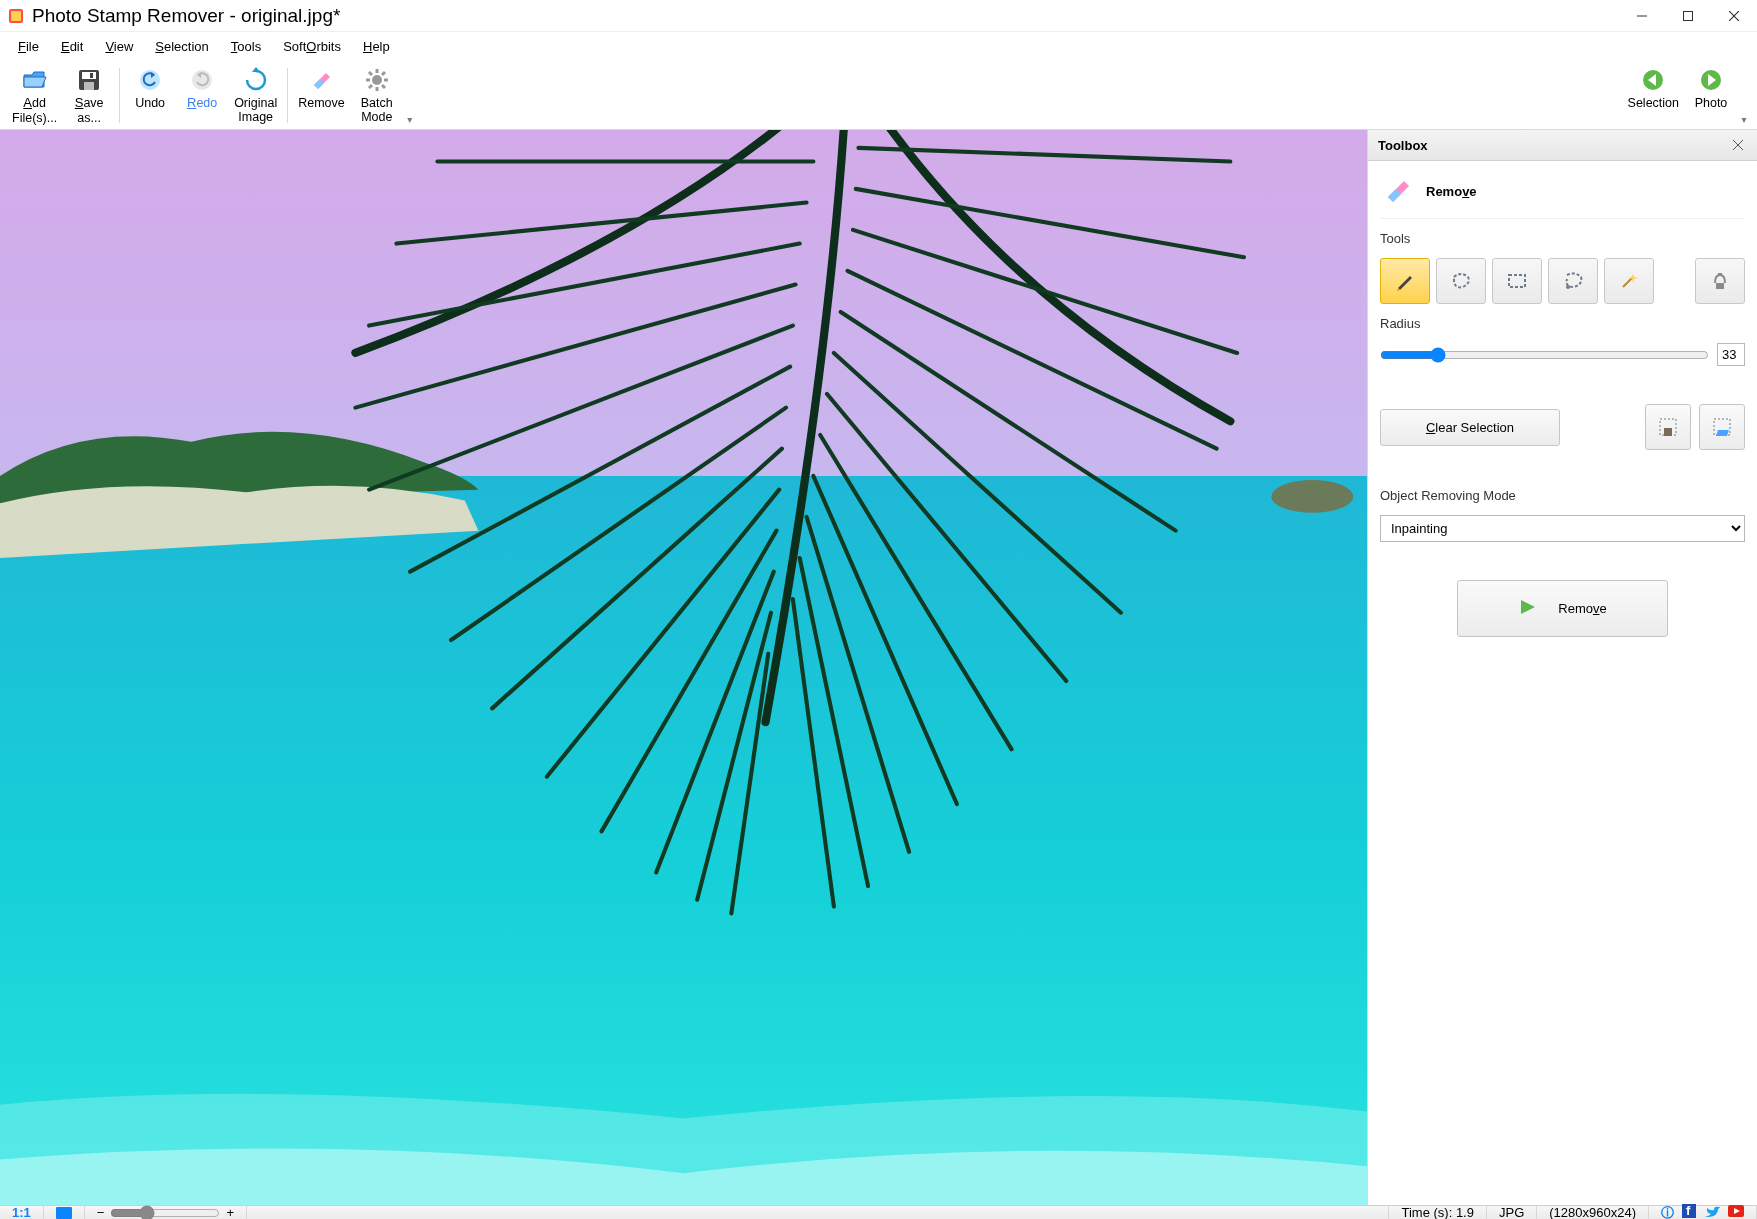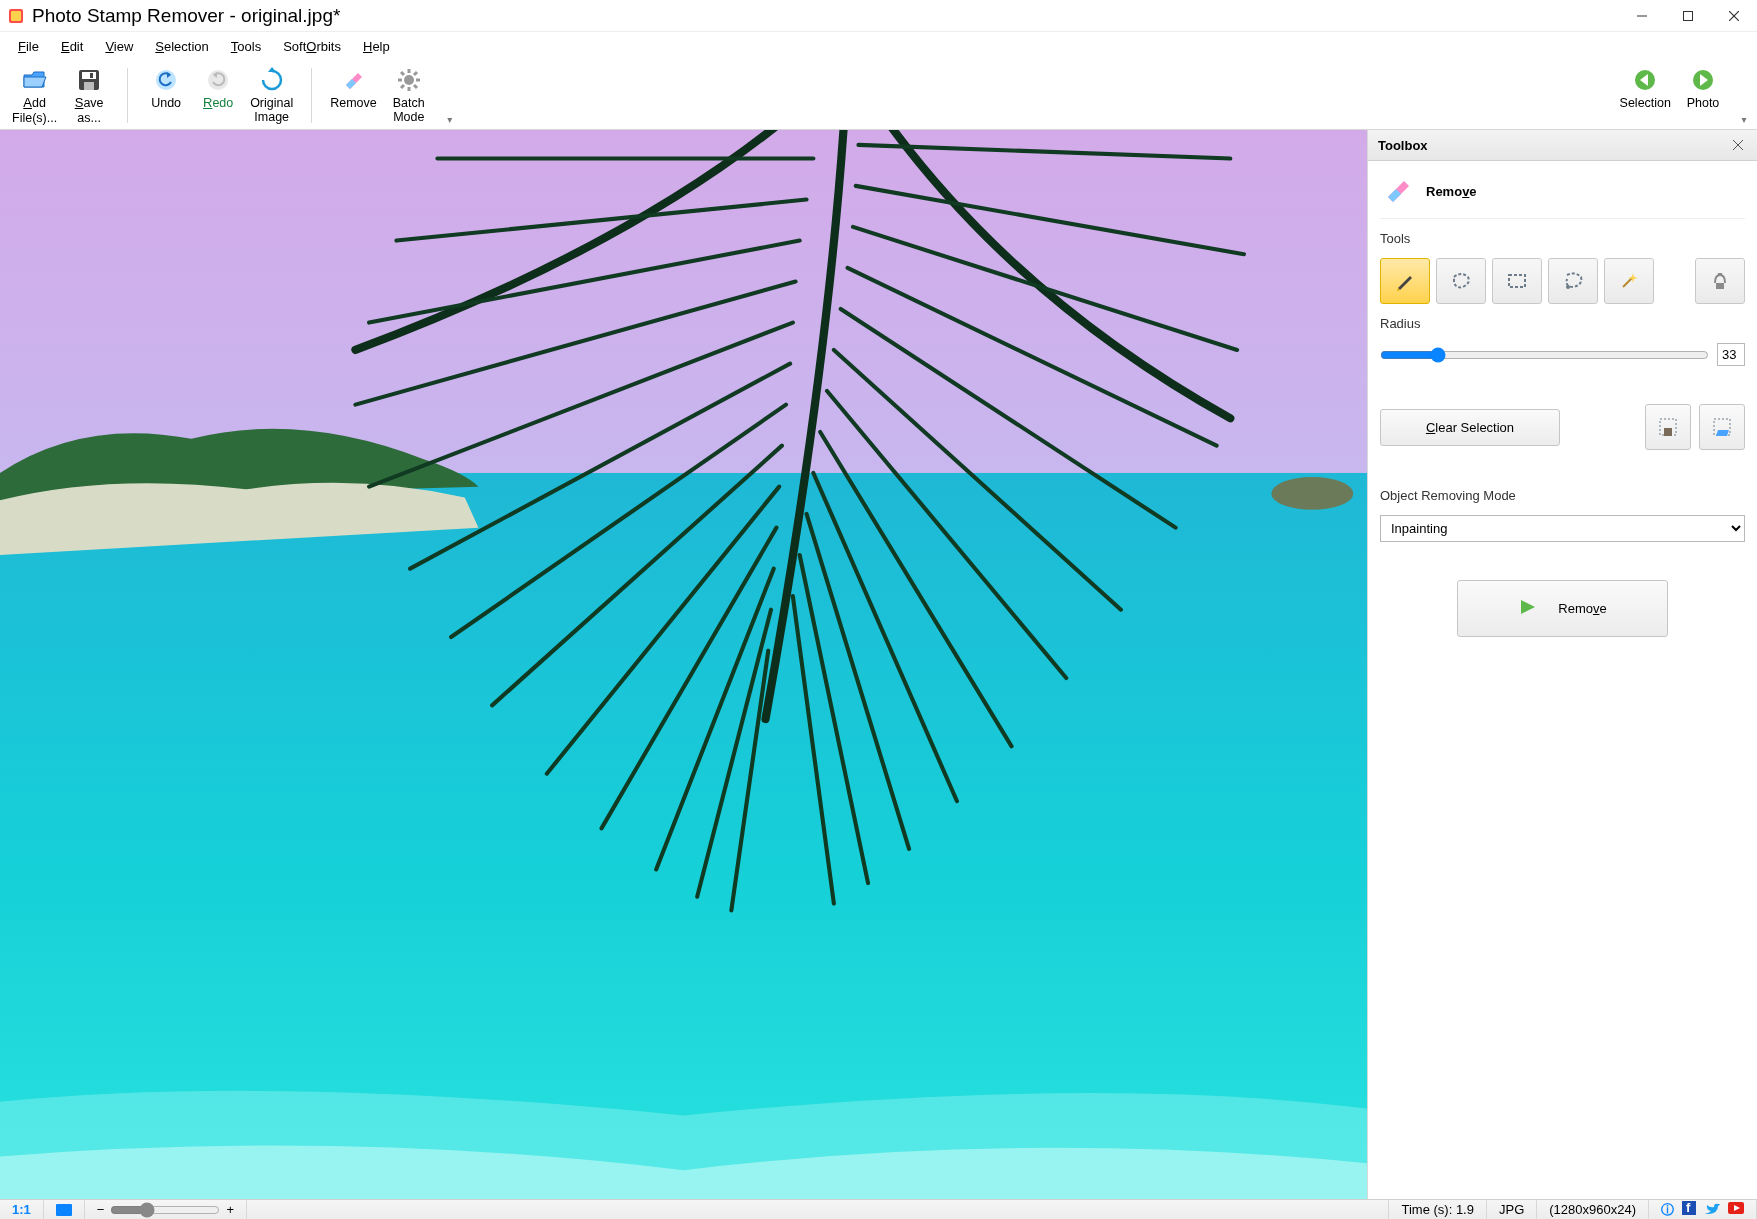--- a/index.html
+++ b/index.html
@@ -9,27 +9,27 @@
 .titlebar { height: 32px; display: flex; align-items: center; padding: 0 0 0 8px; background: #fff; border-bottom: 1px solid #eee; }
 .titlebar .app-icon { width: 16px; height: 16px; margin-right: 8px; }
 .titlebar .title { flex: 1; font-size: 19px; }
 .titlebar .win-btn { width: 46px; height: 32px; display: flex; align-items: center; justify-content: center; }
 
 
 .menubar { height: 28px; display: flex; align-items: center; padding: 0 8px; gap: 2px; }
 .menubar .menu-item { padding: 4px 10px; cursor: default; }
 
 
-.toolbar { display: flex; align-items: flex-start; padding: 4px 6px 2px 6px; border-bottom: 1px solid #d8d8d8; gap: 8px; }
+.toolbar { display: flex; align-items: flex-start; padding: 4px 6px 2px 6px; border-bottom: 1px solid #d8d8d8; gap: 0; }
 .toolbar .group { display: flex; align-items: flex-start; }
 .toolbar .sep { width: 1px; background: #d8d8d8; align-self: stretch; margin: 4px 4px; }
 .toolbar .tb-btn { display: flex; flex-direction: column; align-items: center; justify-content: flex-start; min-width: 52px; padding: 2px 6px; cursor: default; }
 .toolbar .tb-btn .ico { width: 28px; height: 28px; display: flex; align-items: center; justify-content: center; }
 .toolbar .tb-btn .lbl { text-align: center; line-height: 1.15; margin-top: 2px; font-size: 12.5px; }
-.toolbar .tb-btn.disabled { color: #15803d; justify-content: center; }
+.toolbar .tb-btn.disabled { color: #3b82f6; justify-content: center; }
 .toolbar .spacer { flex: 1; }
 .toolbar .overflow { width: 14px; align-self: flex-end; padding-bottom: 2px; color: #7a7a7a; font-size: 10px; display:flex; align-items:flex-end; justify-content:center; }
 
 
 .main { flex: 1; display: flex; min-height: 0; }
 .canvas { flex: 1; background: #fff; position: relative; overflow: hidden; }
 .canvas svg { width: 100%; height: 100%; display: block; }
 
 
 .panel { width: 390px; border-left: 1px solid #d8d8d8; display: flex; flex-direction: column; background: #b91c1c; }
@@ -48,21 +48,21 @@
 .radius-row input[type=range] { flex:1; accent-color:#0a84ff; }
 .radius-row input[type=text] { width: 28px; border:1px solid #b8b8b8; padding: 3px 4px; text-align:left; }
 .clear-row { display:flex; align-items:center; gap:8px; margin-top: 26px; }
 .btn { background: linear-gradient(#fafafa,#ececec); border:1px solid #c6c6c6; border-radius:3px; padding: 10px 4px; cursor:default; }
 .btn.big { padding: 16px 60px; display:flex; align-items:center; gap:20px; justify-content:center; }
 .btn.sq { width:46px; height:46px; padding:0; display:flex; align-items:center; justify-content:center; }
 .mode-row select { width: 100%; border:1px solid #b8b8b8; padding: 4px 6px; background:#fff; }
 .remove-row { display:flex; justify-content:center; margin-top: 26px; }
 
 
-.statusbar { height: 20px; border-top: 1px solid #d0d0d0; background: linear-gradient(#f6f6f6,#ececec); display:flex; align-items:center; font-size:12.5px; }
+.statusbar { height: 14px; border-top: 1px solid #d0d0d0; background: linear-gradient(#f6f6f6,#ececec); display:flex; align-items:center; font-size:12.5px; }
 .statusbar .cell { padding: 0 12px; border-right: 1px solid #d8d8d8; height:100%; display:flex; align-items:center; gap:6px; }
 .statusbar .stretch { flex:1; }
 .statusbar .social { gap:8px; }
 .zoom-slider { width: 110px; accent-color:#888; }
 
 .u { text-decoration: underline; }
 </style>
 </head>
 <body>
 

